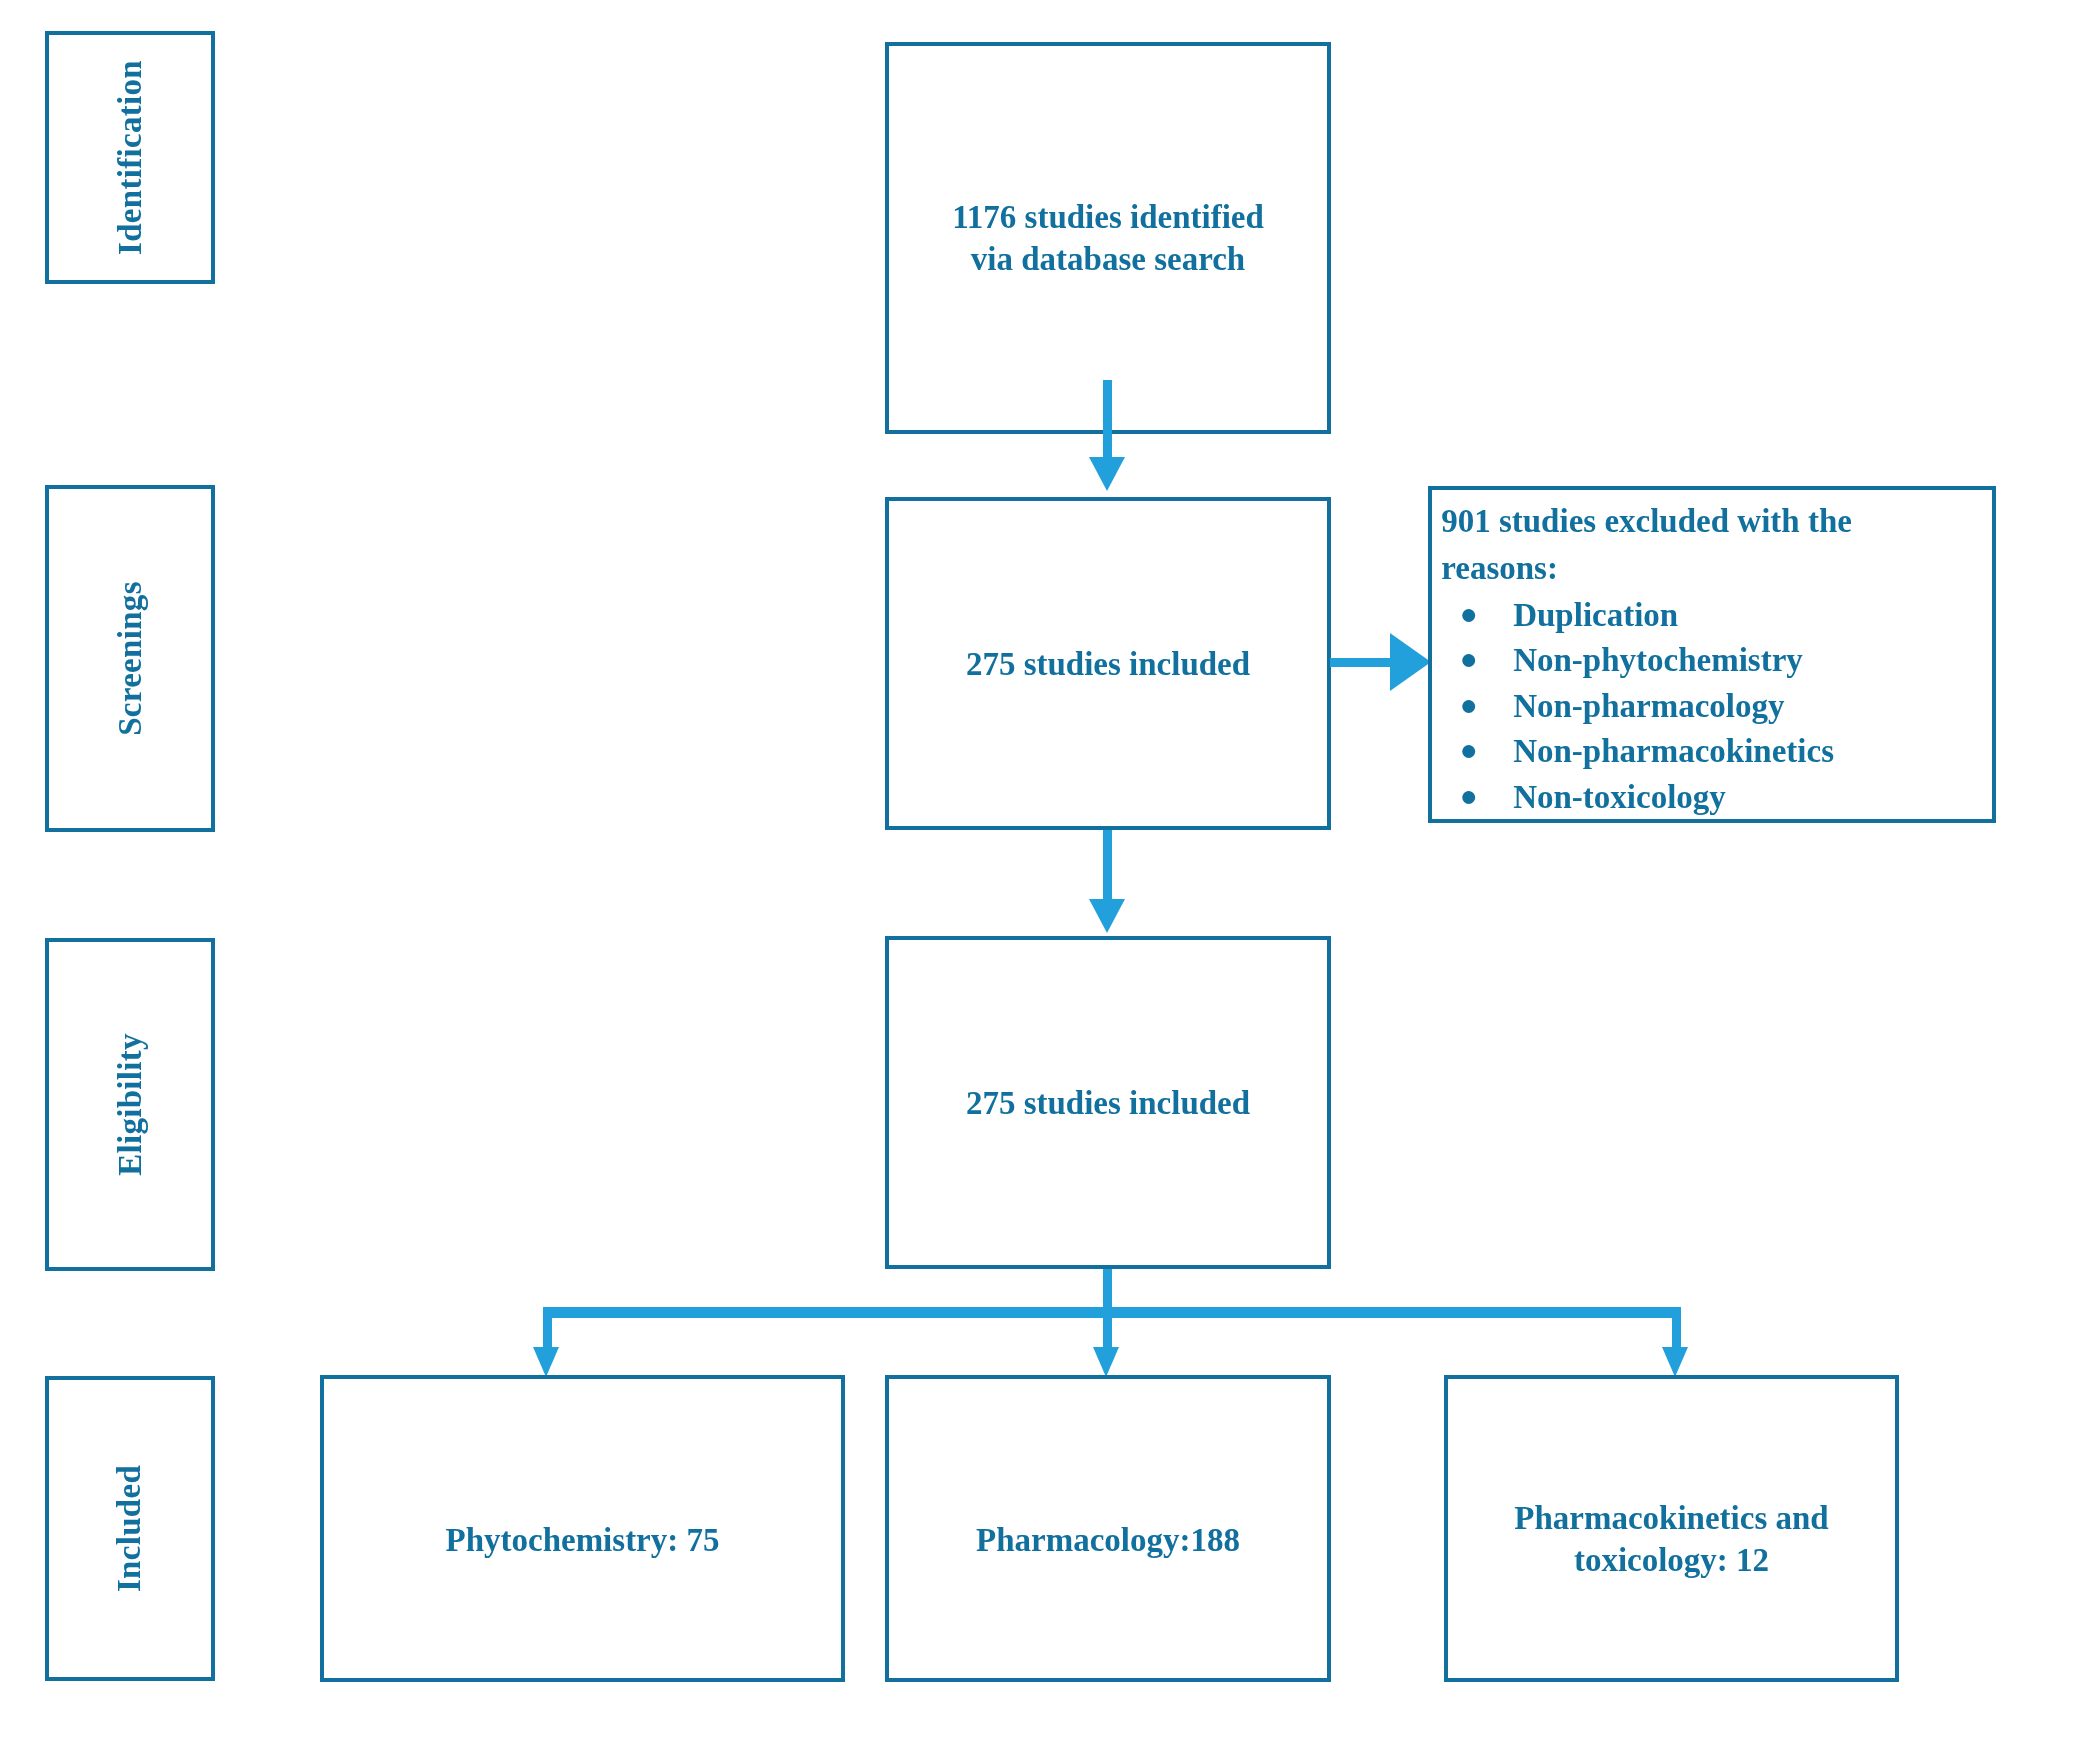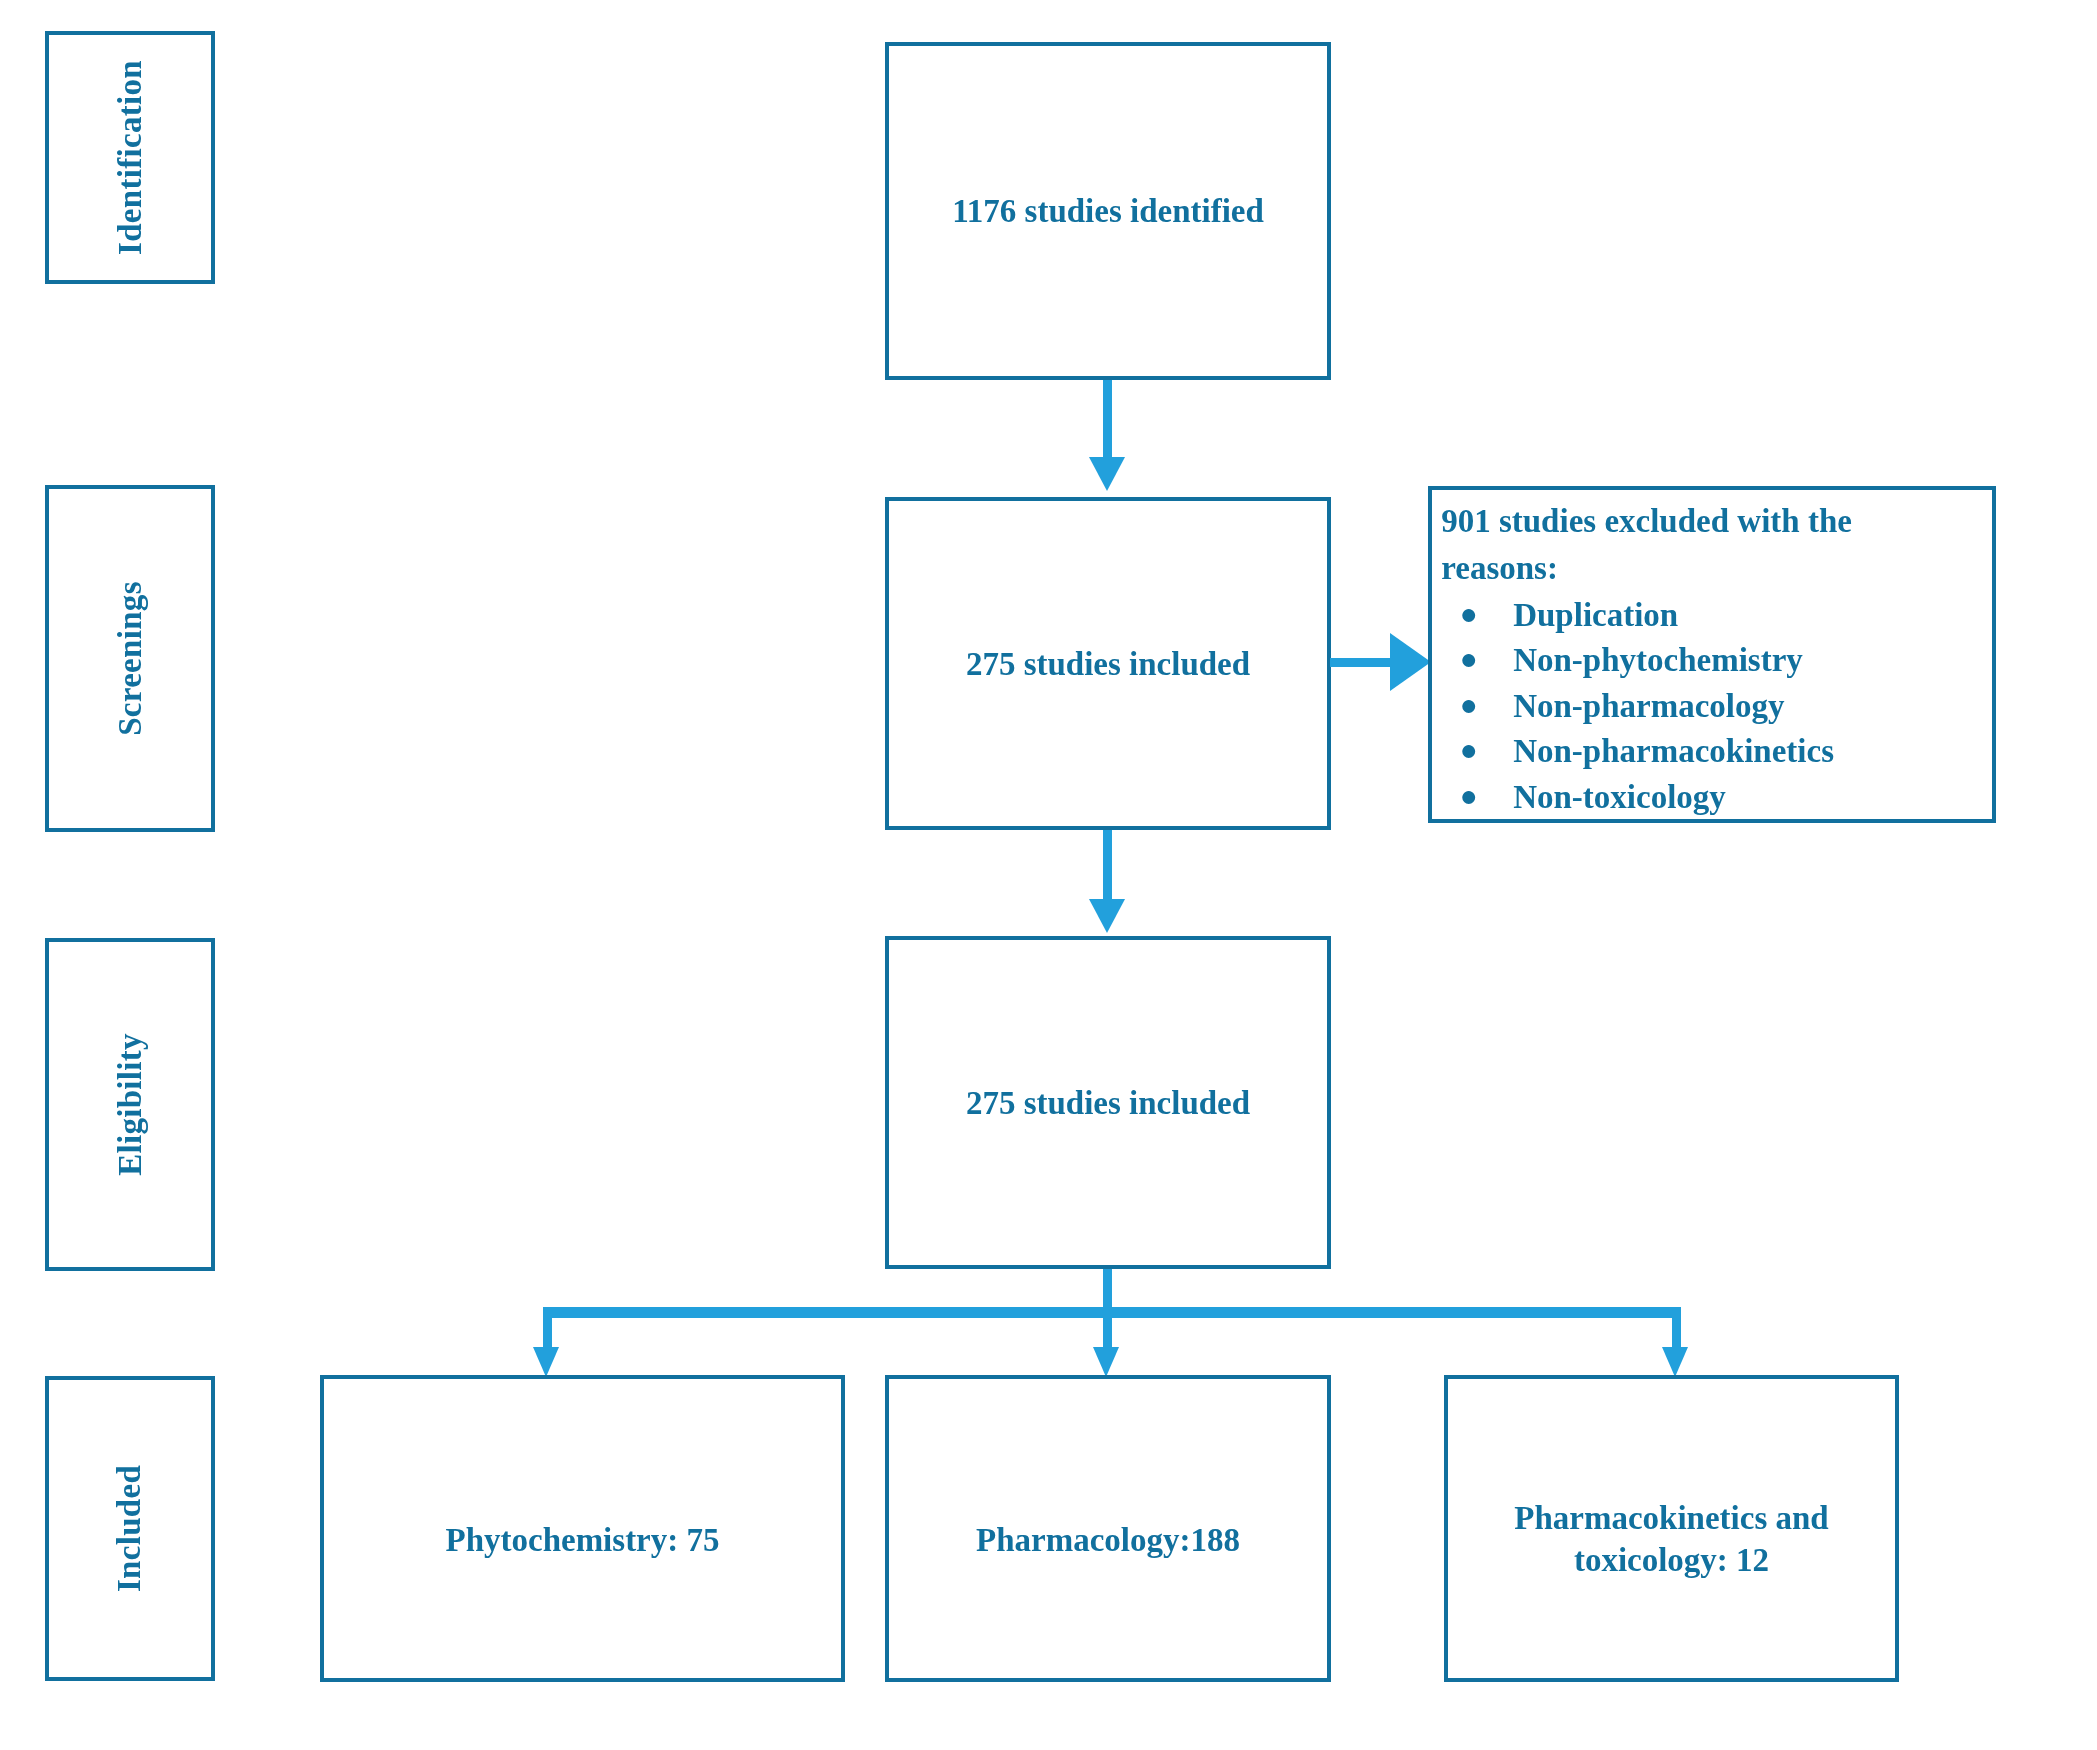--- a/index.html
+++ b/index.html
@@ -131,23 +131,24 @@
   </div>
 
   <div class="stage-label" style="left:45px; top:938px; width:170px; height:333px;">
     <span class="vtext">Eligibility</span>
   </div>
 
   <div class="stage-label" style="left:45px; top:1376px; width:170px; height:305px;">
     <span class="vtext">Included</span>
   </div>
 
-  <div class="box" style="left:885px; top:42px; width:446px; height:338px;">
+  <div class="box" style="left:885px; top:42px; width:446px; height:392px;">
     <div class="boxtext center-mid">
       <div>1176 studies identified</div>
+      <div>via database search</div>
     </div>
   </div>
 
   <div class="vline" style="left:1103px; top:380px; width:8.5px; height:79px;"></div>
   <div class="arrow-down" style="left:1089px; top:457px;"></div>
 
   <div class="box" style="left:885px; top:497px; width:446px; height:333px;">
     <div class="boxtext center-mid">275 studies included</div>
   </div>
 

